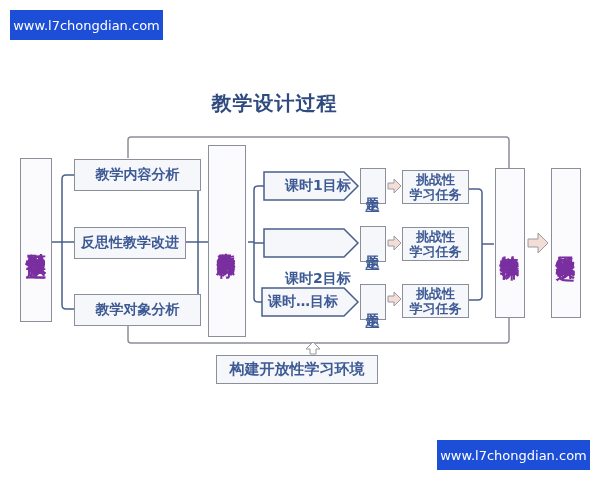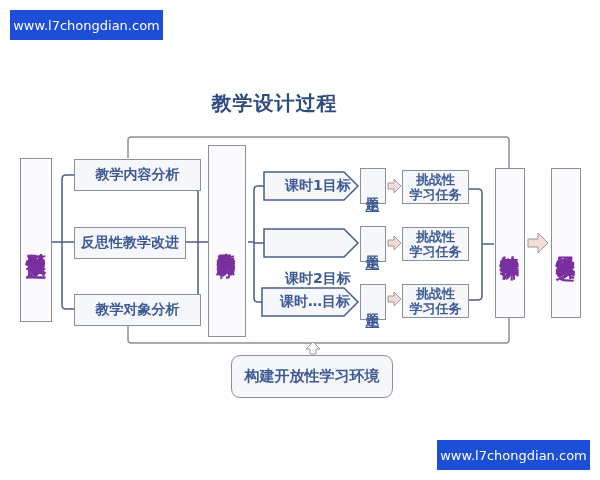--- a/index.html
+++ b/index.html
@@ -90,21 +90,21 @@
 
 <svg class="lines" width="600" height="480">
   <g fill="#f6f7fa" stroke="#4a5f8a" stroke-width="1.5">
     <path d="M264 172 L344 172 L358 186 L344 200 L264 200 Z"></path>
     <path d="M264 229 L344 229 L358 243 L344 257 L264 257 Z"></path>
     <path d="M262 288 L344 288 L358 302 L344 316 L262 316 Z"></path>
   </g>
 </svg>
 <div class="abs goal" style="left:264px; top:172px; width:90px; height:28px;">课时1目标</div>
 <div class="abs goal" style="left:264px; top:229px; width:90px; height:28px;margin-top:36px;">课时2目标</div>
-<div class="abs goal" style="left:262px; top:288px; width:90px; height:28px; padding-left:18px;">课时…目标</div>
+<div class="abs goal" style="left:262px; top:288px; width:90px; height:28px; padding-left:6px;">课时…目标</div>
 
 <div class="abs box zbox" style="left:360px; top:168px; width:26px; height:36px; writing-mode:vertical-rl; text-orientation:upright;">主题</div>
 <div class="abs box zbox" style="left:360px; top:226px; width:26px; height:36px; writing-mode:vertical-rl; text-orientation:upright;">主题</div>
 <div class="abs box zbox" style="left:360px; top:284px; width:26px; height:36px; writing-mode:vertical-rl; text-orientation:upright;">主题</div>
 
 <div class="abs box tbox" style="left:402px; top:170px; width:67px; height:34px; flex-direction:column;">
   <span>挑战性</span>
   <span>学习任务</span>
 </div>
 <div class="abs box tbox" style="left:402px; top:227px; width:67px; height:34px; flex-direction:column;">
@@ -113,13 +113,13 @@
 </div>
 <div class="abs box tbox" style="left:402px; top:284px; width:67px; height:34px; flex-direction:column;">
   <span>挑战性</span>
   <span>学习任务</span>
 </div>
 
 <div class="abs vbox" style="left:495px; top:168px; width:30px; height:150px; font-size:19px; line-height:21px;">持续性学习评价</div>
 
 <div class="abs vbox" style="left:551px; top:168px; width:30px; height:150px; font-size:19px; line-height:21px;">反思性教学改进</div>
 
-<div class="abs box env" style="left:231px; top:355px; width:162px; height:43px;border-radius:9px;">构建开放性学习环境</div>
+<div class="abs box env" style="left:216px; top:355px; width:162px; height:29px;">构建开放性学习环境</div>
 
 </body></html>

